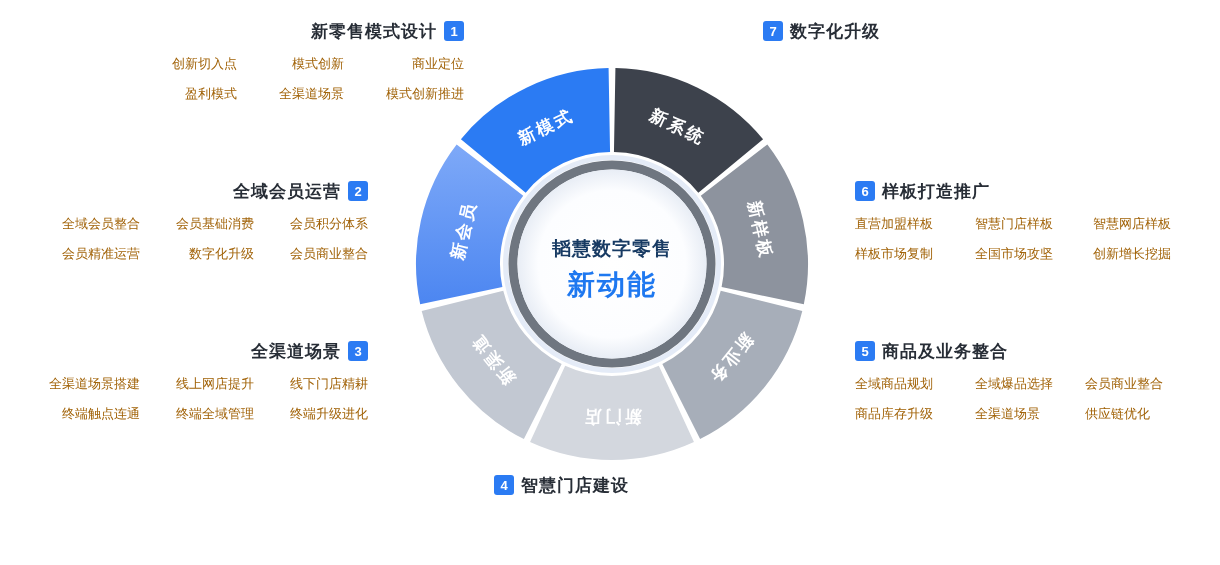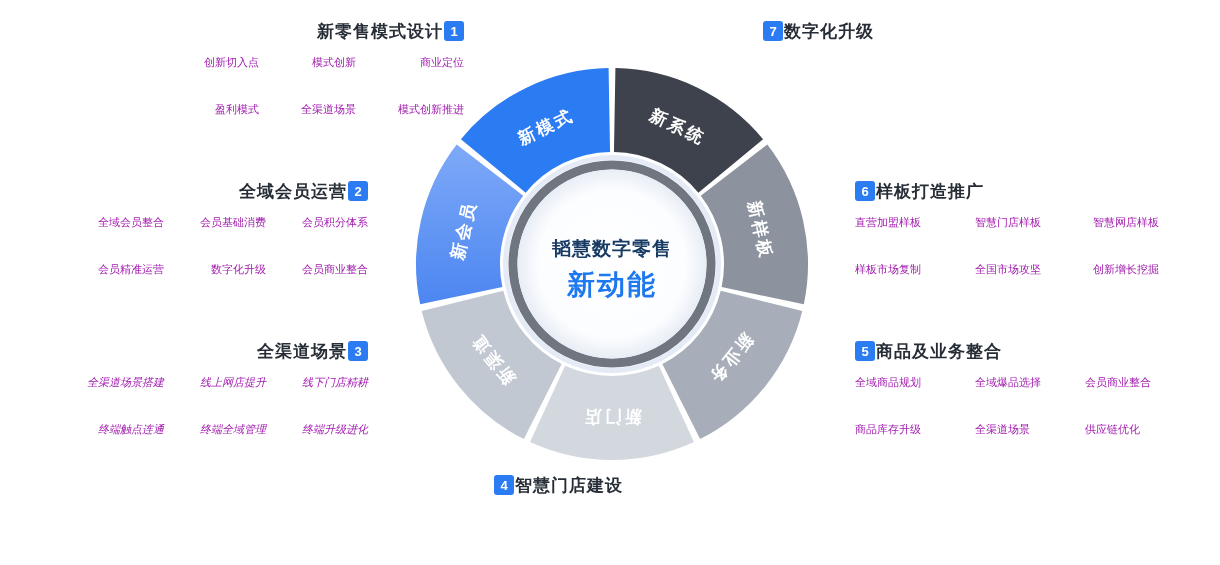--- a/index.html
+++ b/index.html
@@ -3,35 +3,35 @@
 <meta charset="utf-8">
 <style>
   html,body { margin:0; padding:0; background:#ffffff; }
   body { width:1220px; height:565px; position:relative; overflow:hidden;
          font-family:"Liberation Sans","DejaVu Sans",sans-serif; }
 
   .stage { position:absolute; inset:0; }
 
   
   .section { position:absolute; }
-  .sec-header { display:flex; align-items:center; gap:1px; height:22px; }
+  .sec-header { display:flex; align-items:center; gap:7px; height:22px; }
   .section.left .sec-header { justify-content:flex-end; }
   .sec-title { font-size:17px; font-weight:bold; color:#272d36; letter-spacing:1px; white-space:nowrap; }
   .badge { width:20px; height:20px; border-radius:3px; background:#2b7bf3; color:#fff;
            font-size:13px; font-weight:bold; display:flex; align-items:center; justify-content:center; flex:0 0 auto; }
-  .sec-items { display:grid; margin-top:13px; row-gap:32px; font-size:11px; color:#a21caf; }
+  .sec-items { display:grid; margin-top:13px; row-gap:12px; font-size:13px; color:#a16207; }
   .sec-items .item { white-space:nowrap; }
   .section.left .sec-items { justify-content:end; justify-items:end; }
 
   #sec1 { top:20px;  right:756px; }
   #sec1 .sec-items { grid-template-columns:auto auto auto; column-gap:42px; }
   #sec2 { top:180px; right:852px; }
   #sec2 .sec-items { grid-template-columns:auto auto auto; column-gap:36px; }
   #sec3 { top:340px; right:852px;text-align:center; }
-  #sec3 .sec-items { grid-template-columns:auto auto auto; column-gap:36px;font-style:italic; }
+  #sec3 .sec-items { grid-template-columns:auto auto auto; column-gap:36px; }
   #sec4 { top:474px; left:494px; }
   #sec4 .sec-items { grid-template-columns:120px 106px auto; }
   #sec5 { top:340px; left:855px; }
   #sec5 .sec-items { grid-template-columns:120px 110px auto; }
   #sec6 { top:180px; left:855px; }
   #sec6 .sec-items { grid-template-columns:120px 118px auto; }
   #sec7 { top:20px;  left:763px; }
   #sec7 .sec-items { grid-template-columns:136px 140px auto; }
 
   

